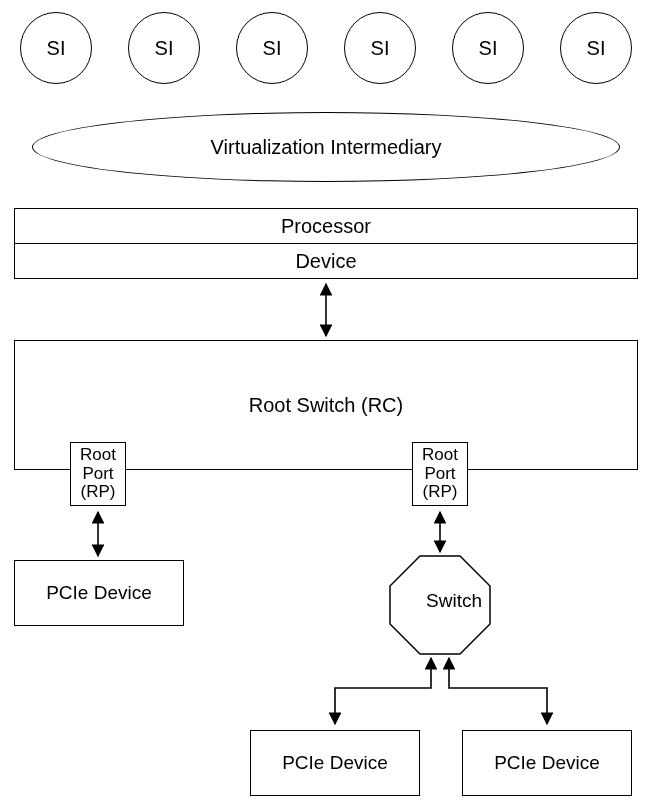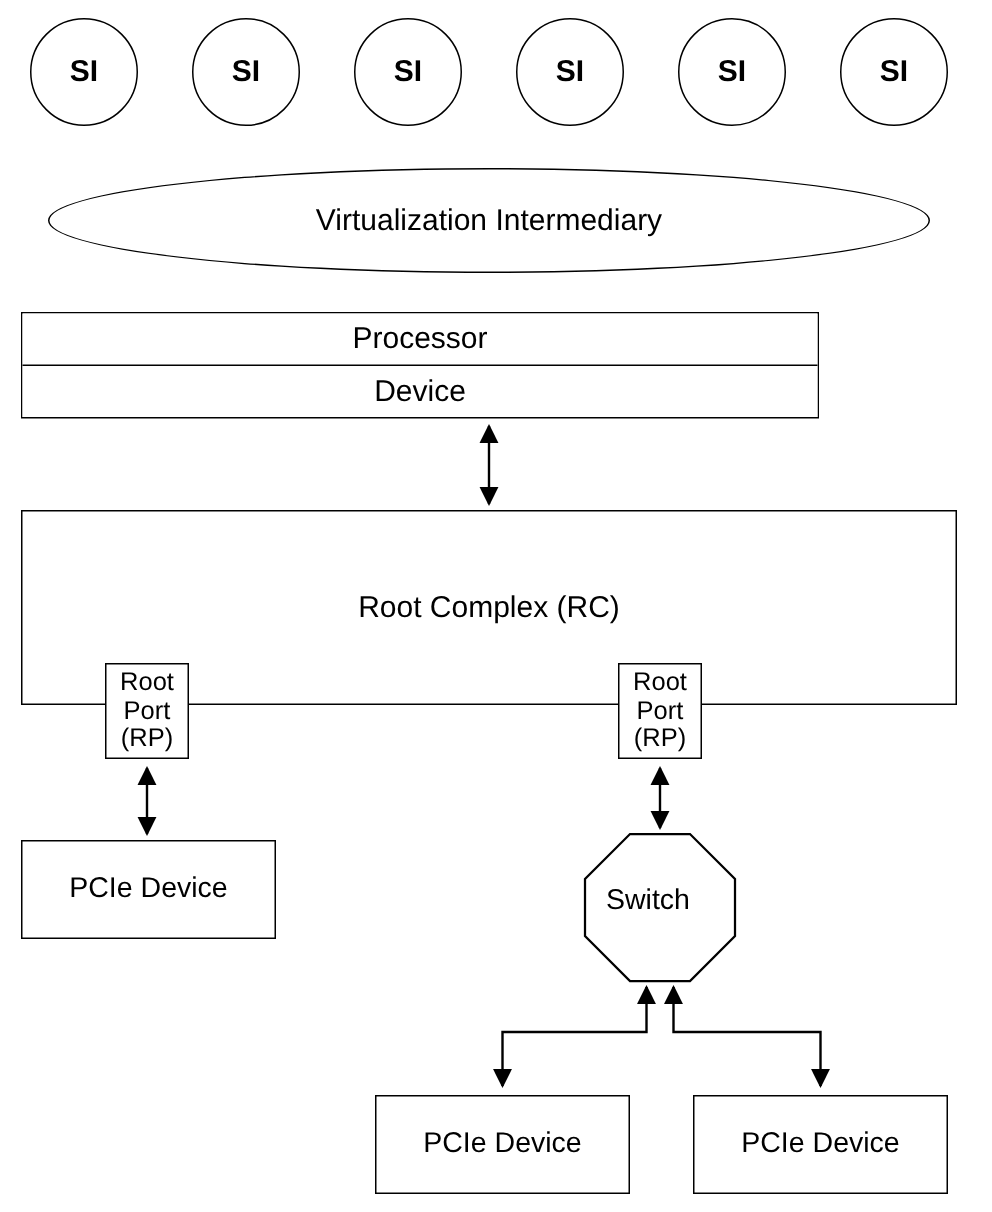--- a/index.html
+++ b/index.html
@@ -13,21 +13,20 @@
     position: relative;
   }
   .abs { position: absolute; box-sizing: border-box; }
   .circle {
     border: 1.5px solid #000;
     border-radius: 50%;
     display: flex;
     align-items: center;
     justify-content: center;
     font-size: 20px;
-    font-weight: bold;
   }
   .ellipse {
     border: 1.5px solid #000;
     border-radius: 50%;
     display: flex;
     align-items: center;
     justify-content: center;
     font-size: 20px;
     text-align: right;
   }
@@ -61,31 +60,31 @@
     <span>SI</span>
   </div>
 <div class="abs circle" style="left:560px; top:12px; width:72px; height:72px;">
     <span>SI</span>
   </div>
 
 <div class="abs ellipse" style="left:32px; top:112px; width:588px; height:70px;">
   <span>Virtualization Intermediary</span>
 </div>
 
-<div class="abs" style="left:14px; top:208px; width:532px; border:1.5px solid #000; box-sizing:border-box;">
+<div class="abs" style="left:14px; top:208px; width:624px; border:1.5px solid #000; box-sizing:border-box;">
   <div class="box" style="border:none; border-bottom:1.5px solid #000; height:34px;">
     <span>Processor</span>
   </div>
   <div class="box" style="border:none; height:34px;">
     <span>Device</span>
   </div>
 </div>
 
 <div class="abs box" style="left:14px; top:340px; width:624px; height:130px;">
-  <span>Root Complex (RC)</span>
+  <span>Root Switch (RC)</span>
 </div>
 
 <div class="abs box smalltxt" style="left:70px; top:442px; width:56px; height:64px; flex-direction:column;">
   <span>Root</span>
   <span>Port</span>
   <span>(RP)</span>
 </div>
 <div class="abs box smalltxt" style="left:412px; top:442px; width:56px; height:64px; flex-direction:column;">
   <span>Root</span>
   <span>Port</span>
@@ -93,21 +92,21 @@
 </div>
 
 <div class="abs box" style="left:14px; top:560px; width:170px; height:66px; font-size:19px;">
   <span>PCIe Device</span>
 </div>
 
 <svg class="arrows">
 
   <polygon points="420,556 460,556 490,586 490,624 460,654 420,654 390,624 390,586" fill="#ffffff" stroke="#000" stroke-width="1.5"></polygon>
 </svg>
-<div class="abs" style="left:382px; top:590px; width:100px; text-align:center; font-size:19px;">
+<div class="abs" style="left:404px; top:590px; width:100px; text-align:center; font-size:19px;">
   <span>Switch</span>
 </div>
 
 <div class="abs box" style="left:250px; top:730px; width:170px; height:66px; font-size:19px;">
   <span>PCIe Device</span>
 </div>
 <div class="abs box" style="left:462px; top:730px; width:170px; height:66px; font-size:19px;">
   <span>PCIe Device</span>
 </div>
 

